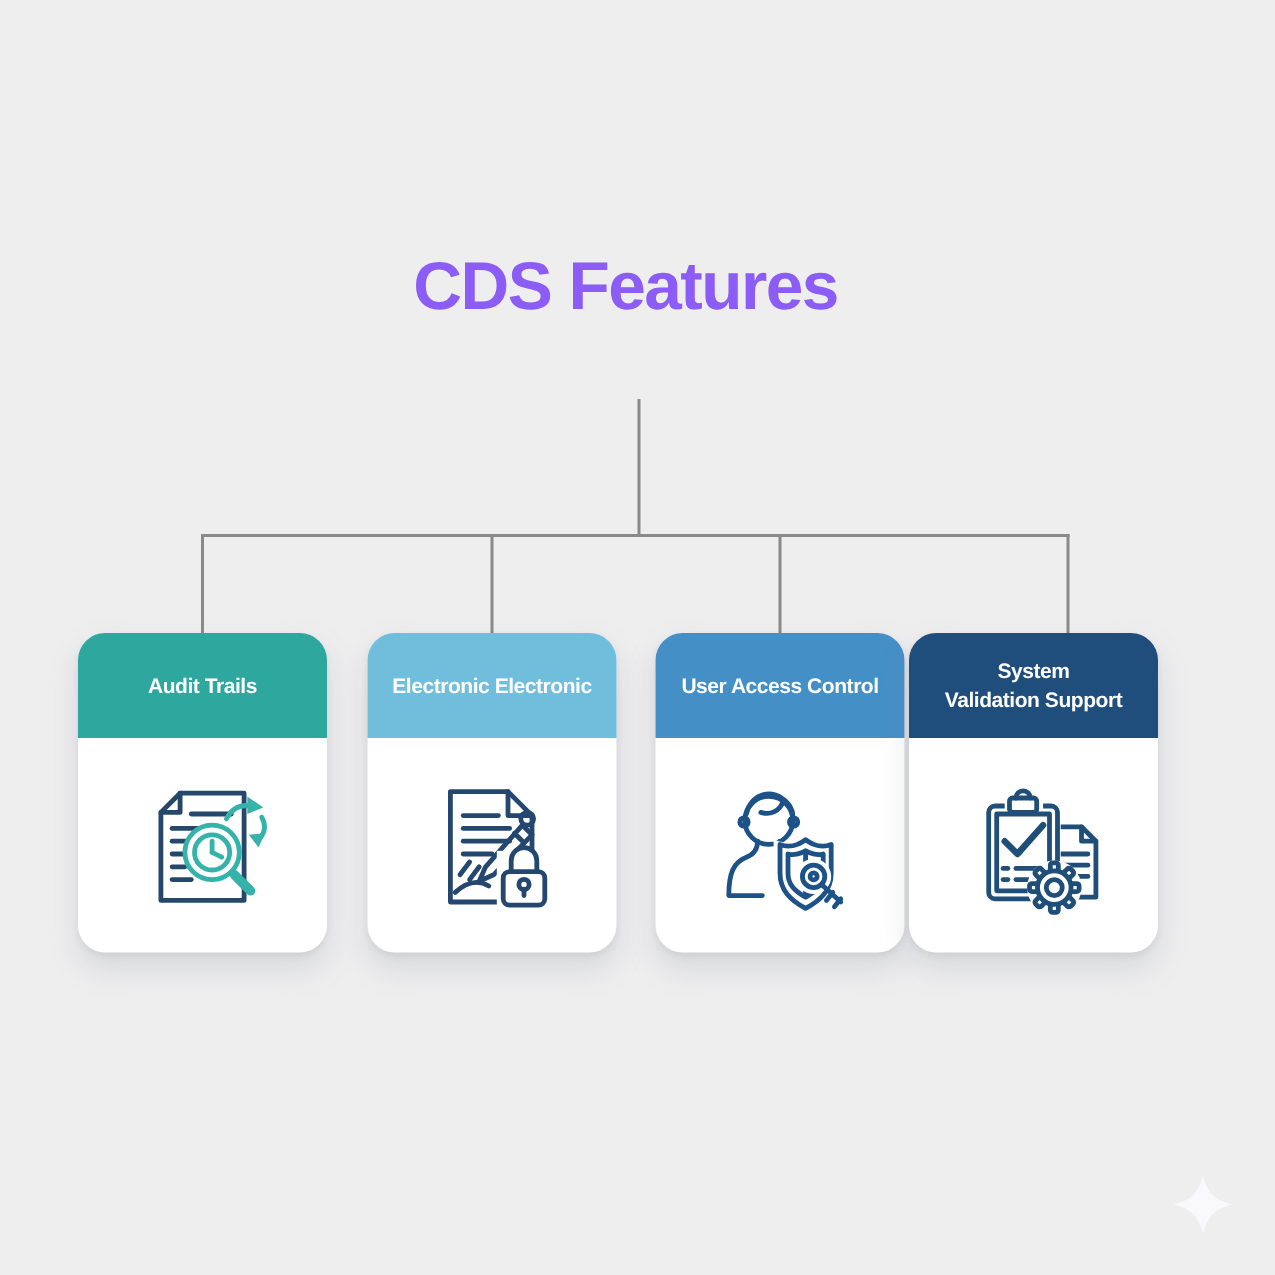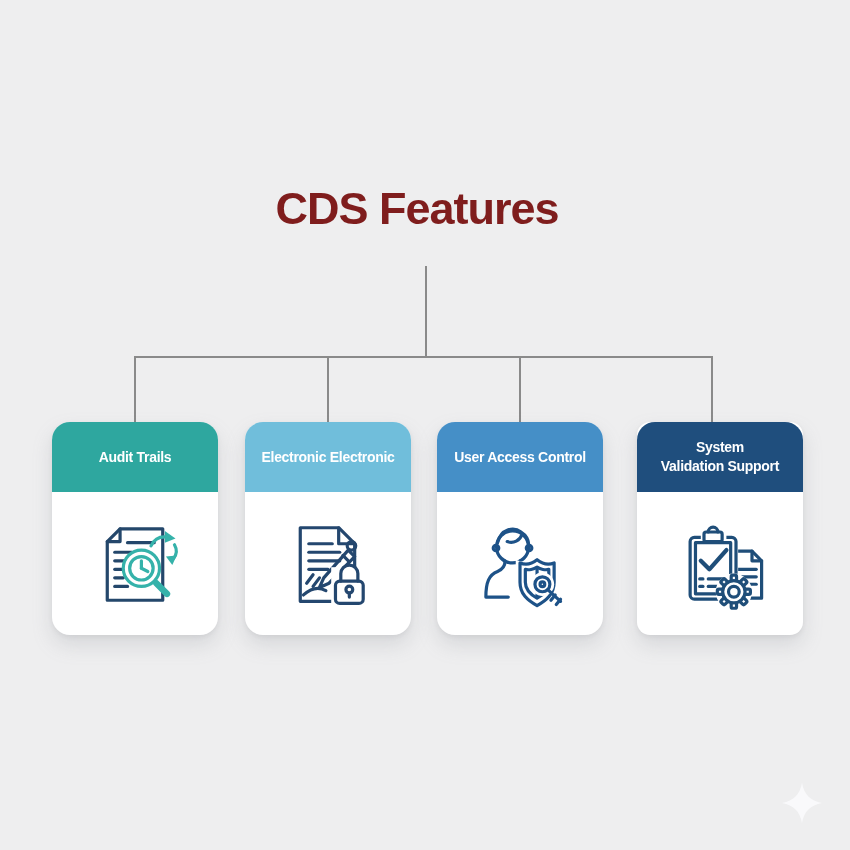--- a/index.html
+++ b/index.html
@@ -4,36 +4,36 @@
 <style>
   html,body{margin:0;padding:0;}
   body{
     width:850px;height:850px;
     background:#EEEEEF;
     font-family:"Liberation Sans",sans-serif;
     position:relative;overflow:hidden;
   }
   .canvas{position:absolute;inset:0;}
   .title{
-    position:absolute;top:183px;left:0;width:834px;
+    position:absolute;top:165px;left:0;width:834px;
     text-align:center;
     font-size:45px;font-weight:700;letter-spacing:-1px;
-    color:#7f1d1d;margin:0;
+    color:#8b5cf6;margin:0;
   }
   .connector{position:absolute;background:#8A8A8A;}
   .stem{left:425px;top:266px;width:2px;height:91px;}
   .hbar{left:134px;top:356px;width:579px;height:2px;}
   .drop{width:2px;height:67px;top:356px;}
   .drop1{left:134px;} .drop2{left:327px;} .drop3{left:519px;} .drop4{left:711px;}
   .card{
     position:absolute;top:422px;width:166px;height:213px;
     background:#FFFFFF;border-radius:18px;
     box-shadow:0 10px 20px rgba(130,135,145,.22),0 2px 5px rgba(0,0,0,.06);
   }
-  .card1{left:52px;} .card2{left:245px;} .card3{left:437px;} .card4{left:637px;border-radius:13px;}
+  .card1{left:52px;} .card2{left:245px;} .card3{left:437px;} .card4{left:606px;}
   .card-header{
     height:70px;border-radius:18px 18px 0 0;
     display:flex;align-items:center;justify-content:center;
     color:#FFFFFF;font-size:14px;font-weight:700;letter-spacing:-.3px;
     text-align:center;line-height:1.35;padding:0 2px;
     white-space:pre-line;
   }
   .card-body{
     height:143px;display:flex;align-items:center;justify-content:center;
   }

